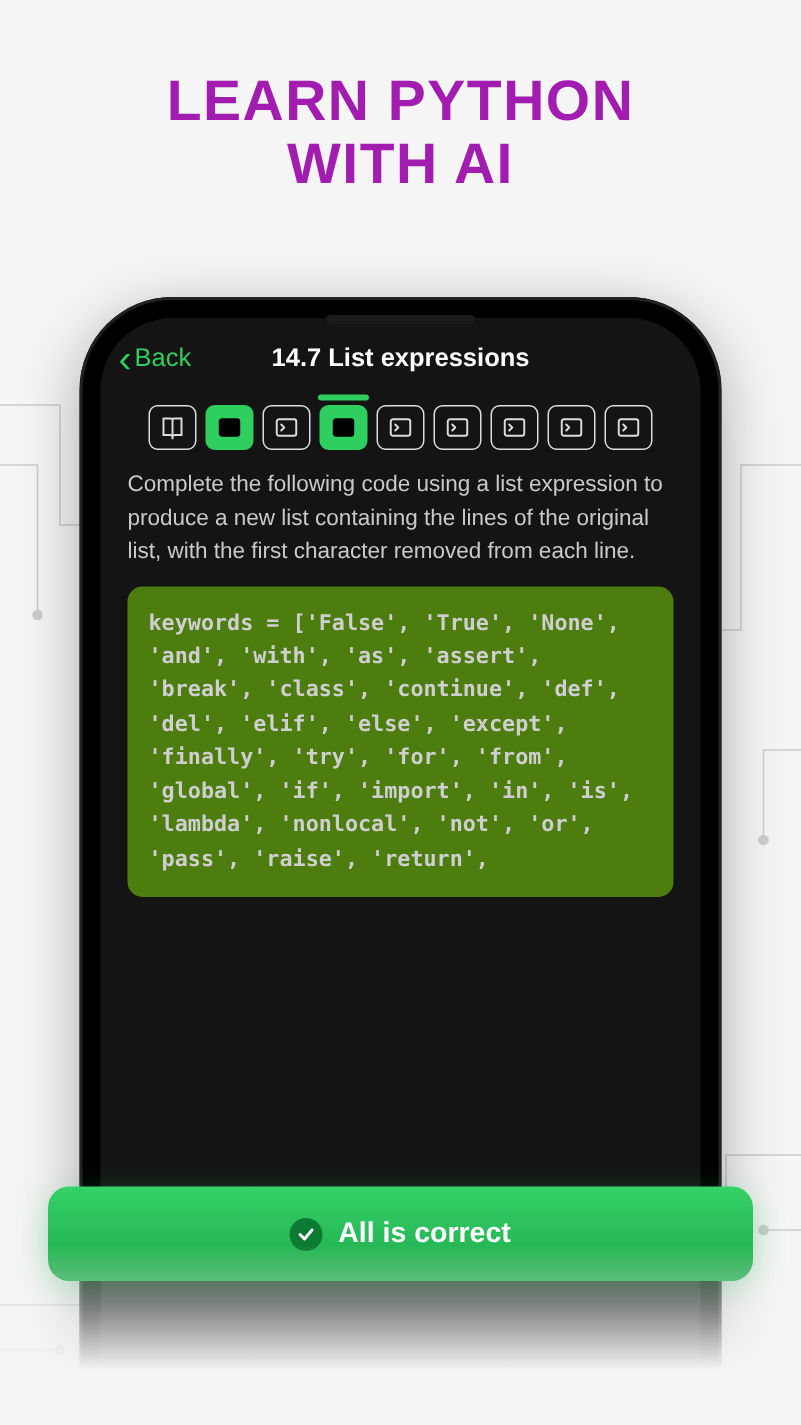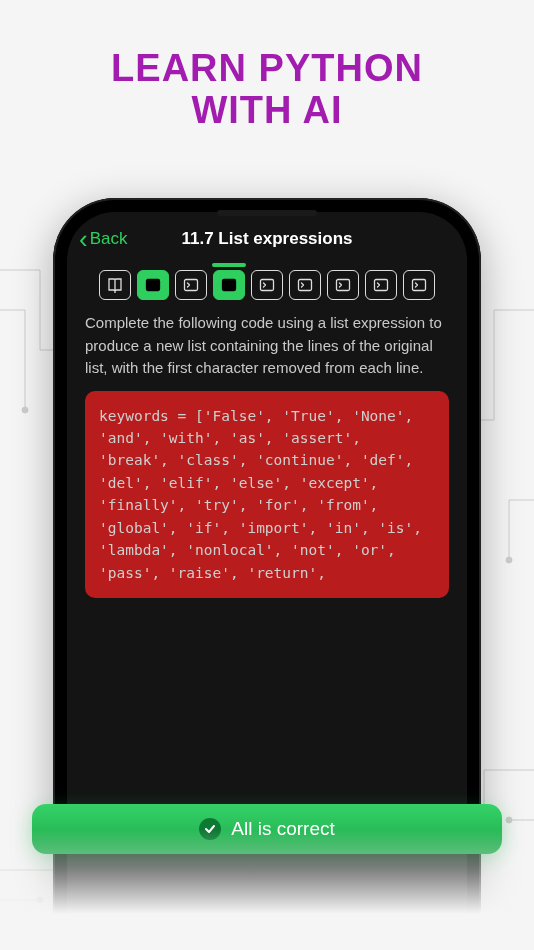--- a/index.html
+++ b/index.html
@@ -152,46 +152,47 @@
   .content {
     padding: 0 18px;
   }
   .instruction {
     color: #c9c9c9;
     font-size: 15px;
     line-height: 1.5;
     margin-bottom: 11px;
   }
   .code-block {
-    background: #b91c1c;
+    background: #4d7c0f;
     border-radius: 10px;
     padding: 14px 14px;
     font-family: "SF Mono", Menlo, Consolas, monospace;
     font-size: 14.5px;
     line-height: 1.55;
     color: #cfcfcf;
     white-space: pre-wrap;
     word-break: break-word;
+    font-weight: bold;
   }
 
   
   .toast {
     position: absolute;
     left: 32px; right: 32px;
     bottom: 96px;
-    height: 50px;
+    height: 63px;
     background: linear-gradient(180deg, #34d268, #1fa84a);
     border-radius: 14px;
     display: flex;
     align-items: center;
     justify-content: center;
     gap: 10px;
     color: #fff;
     font-size: 19px;
-    font-weight: 400;
+    font-weight: 700;
     box-shadow: 0 6px 20px rgba(46,200,94,0.35);
     z-index: 40;
   }
   .toast .check-circle {
     width: 22px; height: 22px;
     background: #0d7a34;
     border-radius: 50%;
     display: flex; align-items: center; justify-content: center;
     color: #fff;
     font-size: 14px;
@@ -280,21 +281,21 @@
 <div class="phone">
   <div class="phone-notch"></div>
   <div class="screen">
 
 
     <div class="nav-header">
       <div class="back-btn">
         <span class="back-chevron">‹</span>
         <span>Back</span>
       </div>
-      <div class="nav-title">11.7 List expressions</div>
+      <div class="nav-title">14.7 List expressions</div>
     </div>
 
     <div class="steps" id="steps-row">
         <div class="step book">
           <svg viewBox="0 0 16 16">
             <path d="M2 2 h5 a1 1 0 0 1 1 1 v11 a2 2 0 0 0 -2 -1 H2 Z M14 2 h-5 a1 1 0 0 0 -1 1 v11 a2 2 0 0 1 2 -1 h4 Z" fill="none" stroke="#ddd" stroke-width="1.3"></path>
           </svg>
         </div>
         <div class="step term green">
           <svg viewBox="0 0 16 16">

